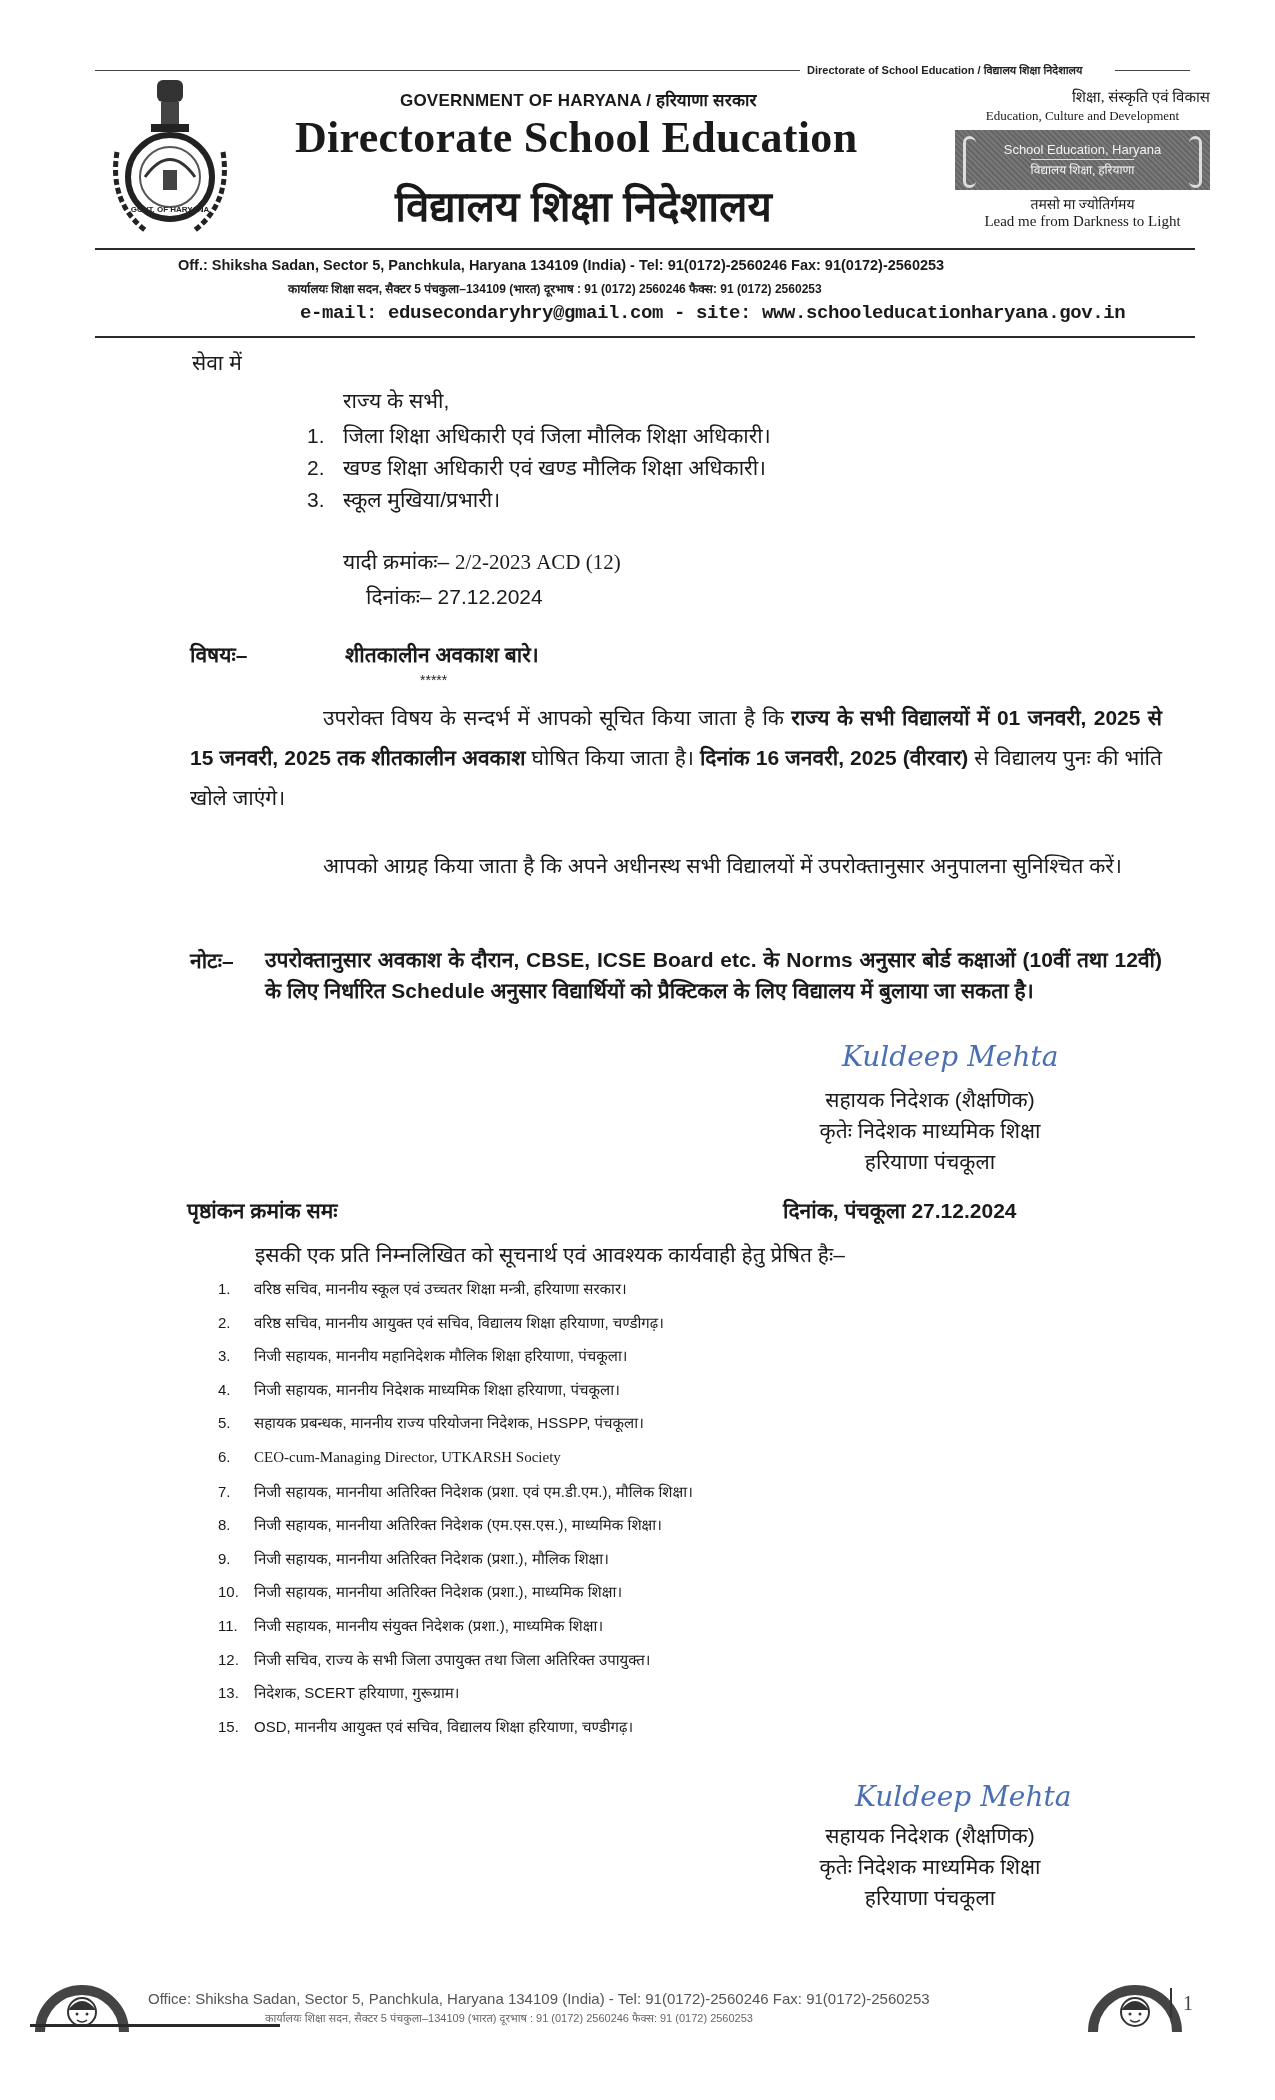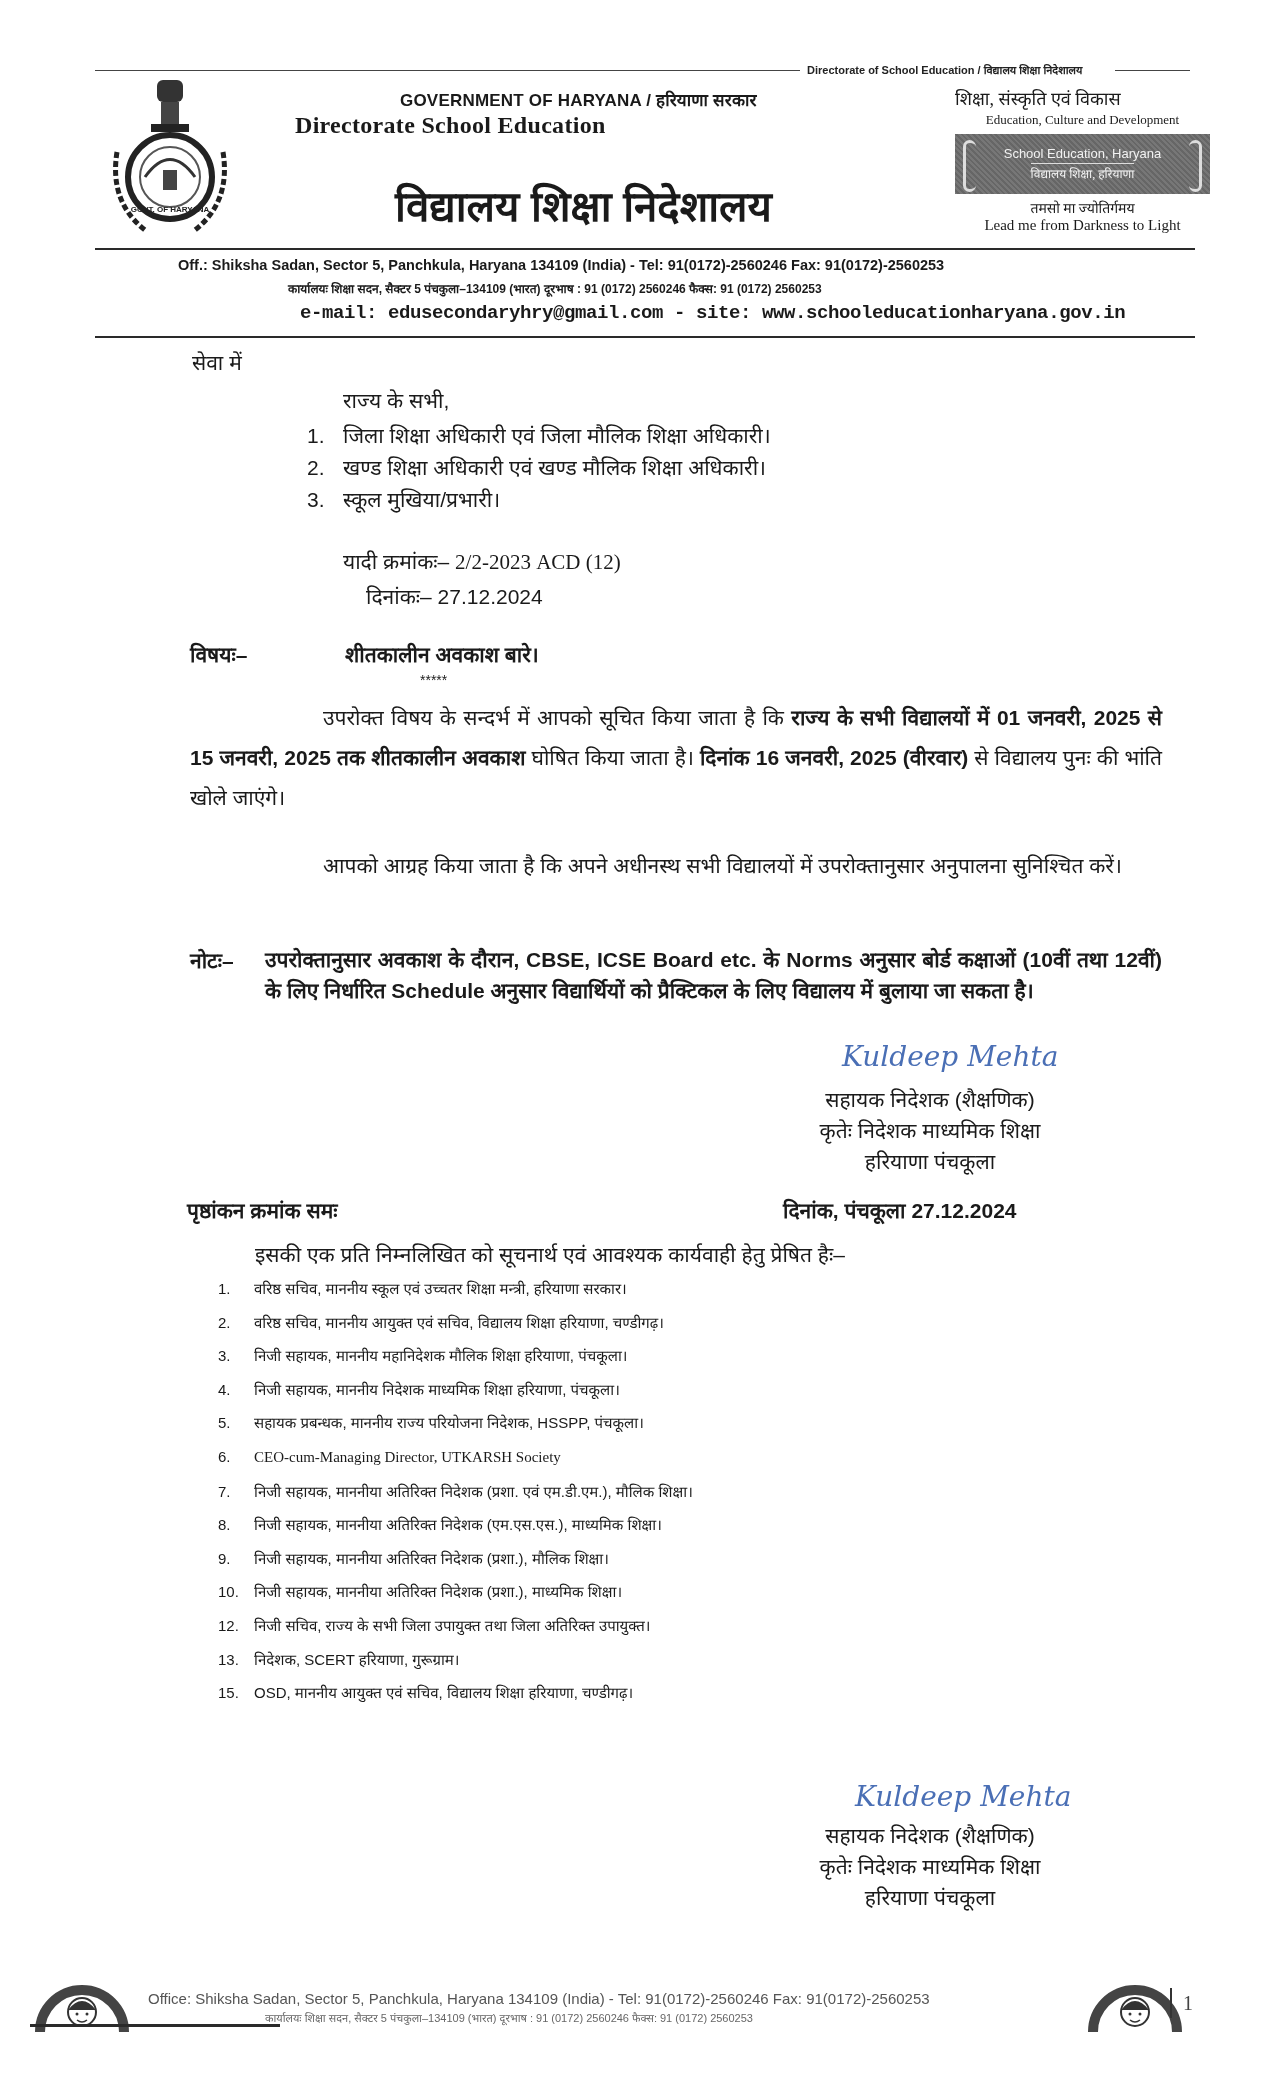--- a/index.html
+++ b/index.html
@@ -7,25 +7,25 @@
   .abs { position: absolute; }
   .sans { font-family: "Liberation Sans", sans-serif; }
   .serif { font-family: "Liberation Serif", serif; }
   .hr { position: absolute; height: 2px; background: #2a2a2a; }
   .top-strip { left: 95px; top: 62px; width: 1100px; }
   .top-strip .line { position: absolute; top: 8px; height: 1px; background: #444; }
   .top-strip .label { position: absolute; left: 712px; top: 0; font-size: 11px; white-space: nowrap; font-weight: bold; color: #222; }
 
   .emblem { left: 105px; top: 72px; width: 130px; height: 170px; }
   .gov-line { left: 400px; top: 88px; font-size: 17px; font-weight: bold; letter-spacing: 0.2px; }
-  .title-en { left: 295px; top: 112px; font-size: 24px; font-weight: bold; letter-spacing: 0.3px; }
+  .title-en { left: 295px; top: 112px; font-size: 44px; font-weight: bold; letter-spacing: 0.3px; }
   .title-hi { left: 395px; top: 176px; font-size: 42px; font-weight: bold; }
 
   .right-box { left: 955px; top: 86px; width: 255px; }
-  .right-box .hi1 { text-align: left; font-size: 18px; }
+  .right-box .hi1 { text-align: right; font-size: 15px; }
   .right-box .en1 { text-align: center; font-size: 13px; margin-top: 2px; }
   .right-box .banner { margin-top: 6px; height: 60px; background: #6e6e6e; background-image: repeating-linear-gradient(45deg, #777 0 2px, #666 2px 4px); position: relative; display: flex; flex-direction: column; align-items: center; justify-content: center; color: #f2f2f2; }
   .right-box .banner .b1 { font-family: "Liberation Sans", sans-serif; font-size: 13px; }
   .right-box .banner .b2 { font-size: 12px; border-top: 1px solid #ddd; margin-top: 2px; padding-top: 1px; }
   .right-box .banner .curl { position: absolute; top: 6px; width: 10px; height: 46px; border: 3px solid #ddd; border-radius: 8px; }
   .right-box .banner .curl.l { left: 8px; border-right: none; }
   .right-box .banner .curl.r { right: 8px; border-left: none; }
   .right-box .hi2 { text-align: center; font-size: 14px; margin-top: 4px; }
   .right-box .en2 { text-align: center; font-size: 15px; }
 
@@ -138,20 +138,21 @@
   <li><span class="num">1.</span><span>वरिष्ठ सचिव, माननीय स्कूल एवं उच्चतर शिक्षा मन्त्री, हरियाणा सरकार।</span></li>
   <li><span class="num">2.</span><span>वरिष्ठ सचिव, माननीय आयुक्त एवं सचिव, विद्यालय शिक्षा हरियाणा, चण्डीगढ़।</span></li>
   <li><span class="num">3.</span><span>निजी सहायक, माननीय महानिदेशक मौलिक शिक्षा हरियाणा, पंचकूला।</span></li>
   <li><span class="num">4.</span><span>निजी सहायक, माननीय निदेशक माध्यमिक शिक्षा हरियाणा, पंचकूला।</span></li>
   <li><span class="num">5.</span><span>सहायक प्रबन्धक, माननीय राज्य परियोजना निदेशक, HSSPP, पंचकूला।</span></li>
   <li class="serif"><span class="num" style="font-family:'Liberation Sans',sans-serif;">6.</span><span class="serif">CEO-cum-Managing Director, UTKARSH Society</span></li>
   <li><span class="num">7.</span><span>निजी सहायक, माननीया अतिरिक्त निदेशक (प्रशा. एवं एम.डी.एम.), मौलिक शिक्षा।</span></li>
   <li><span class="num">8.</span><span>निजी सहायक, माननीया अतिरिक्त निदेशक (एम.एस.एस.), माध्यमिक शिक्षा।</span></li>
   <li><span class="num">9.</span><span>निजी सहायक, माननीया अतिरिक्त निदेशक (प्रशा.), मौलिक शिक्षा।</span></li>
   <li><span class="num">10.</span><span>निजी सहायक, माननीया अतिरिक्त निदेशक (प्रशा.), माध्यमिक शिक्षा।</span></li>
+  <li><span class="num">11.</span><span>निजी सहायक, माननीय संयुक्त निदेशक (प्रशा.), माध्यमिक शिक्षा।</span></li>
   <li><span class="num">12.</span><span>निजी सचिव, राज्य के सभी जिला उपायुक्त तथा जिला अतिरिक्त उपायुक्त।</span></li>
   <li><span class="num">13.</span><span>निदेशक, SCERT हरियाणा, गुरूग्राम।</span></li>
   <li><span class="num">15.</span><span>OSD, माननीय आयुक्त एवं सचिव, विद्यालय शिक्षा हरियाणा, चण्डीगढ़।</span></li>
 </ul>
 
 <div class="signature" style="left:855px;top:1780px;">Kuldeep Mehta</div>
 <div class="sig" style="left:765px;top:1820px;width:330px;">
   <div>सहायक निदेशक (शैक्षणिक)</div>
   <div>कृतेः निदेशक माध्यमिक शिक्षा</div>
   <div>हरियाणा पंचकूला</div>

